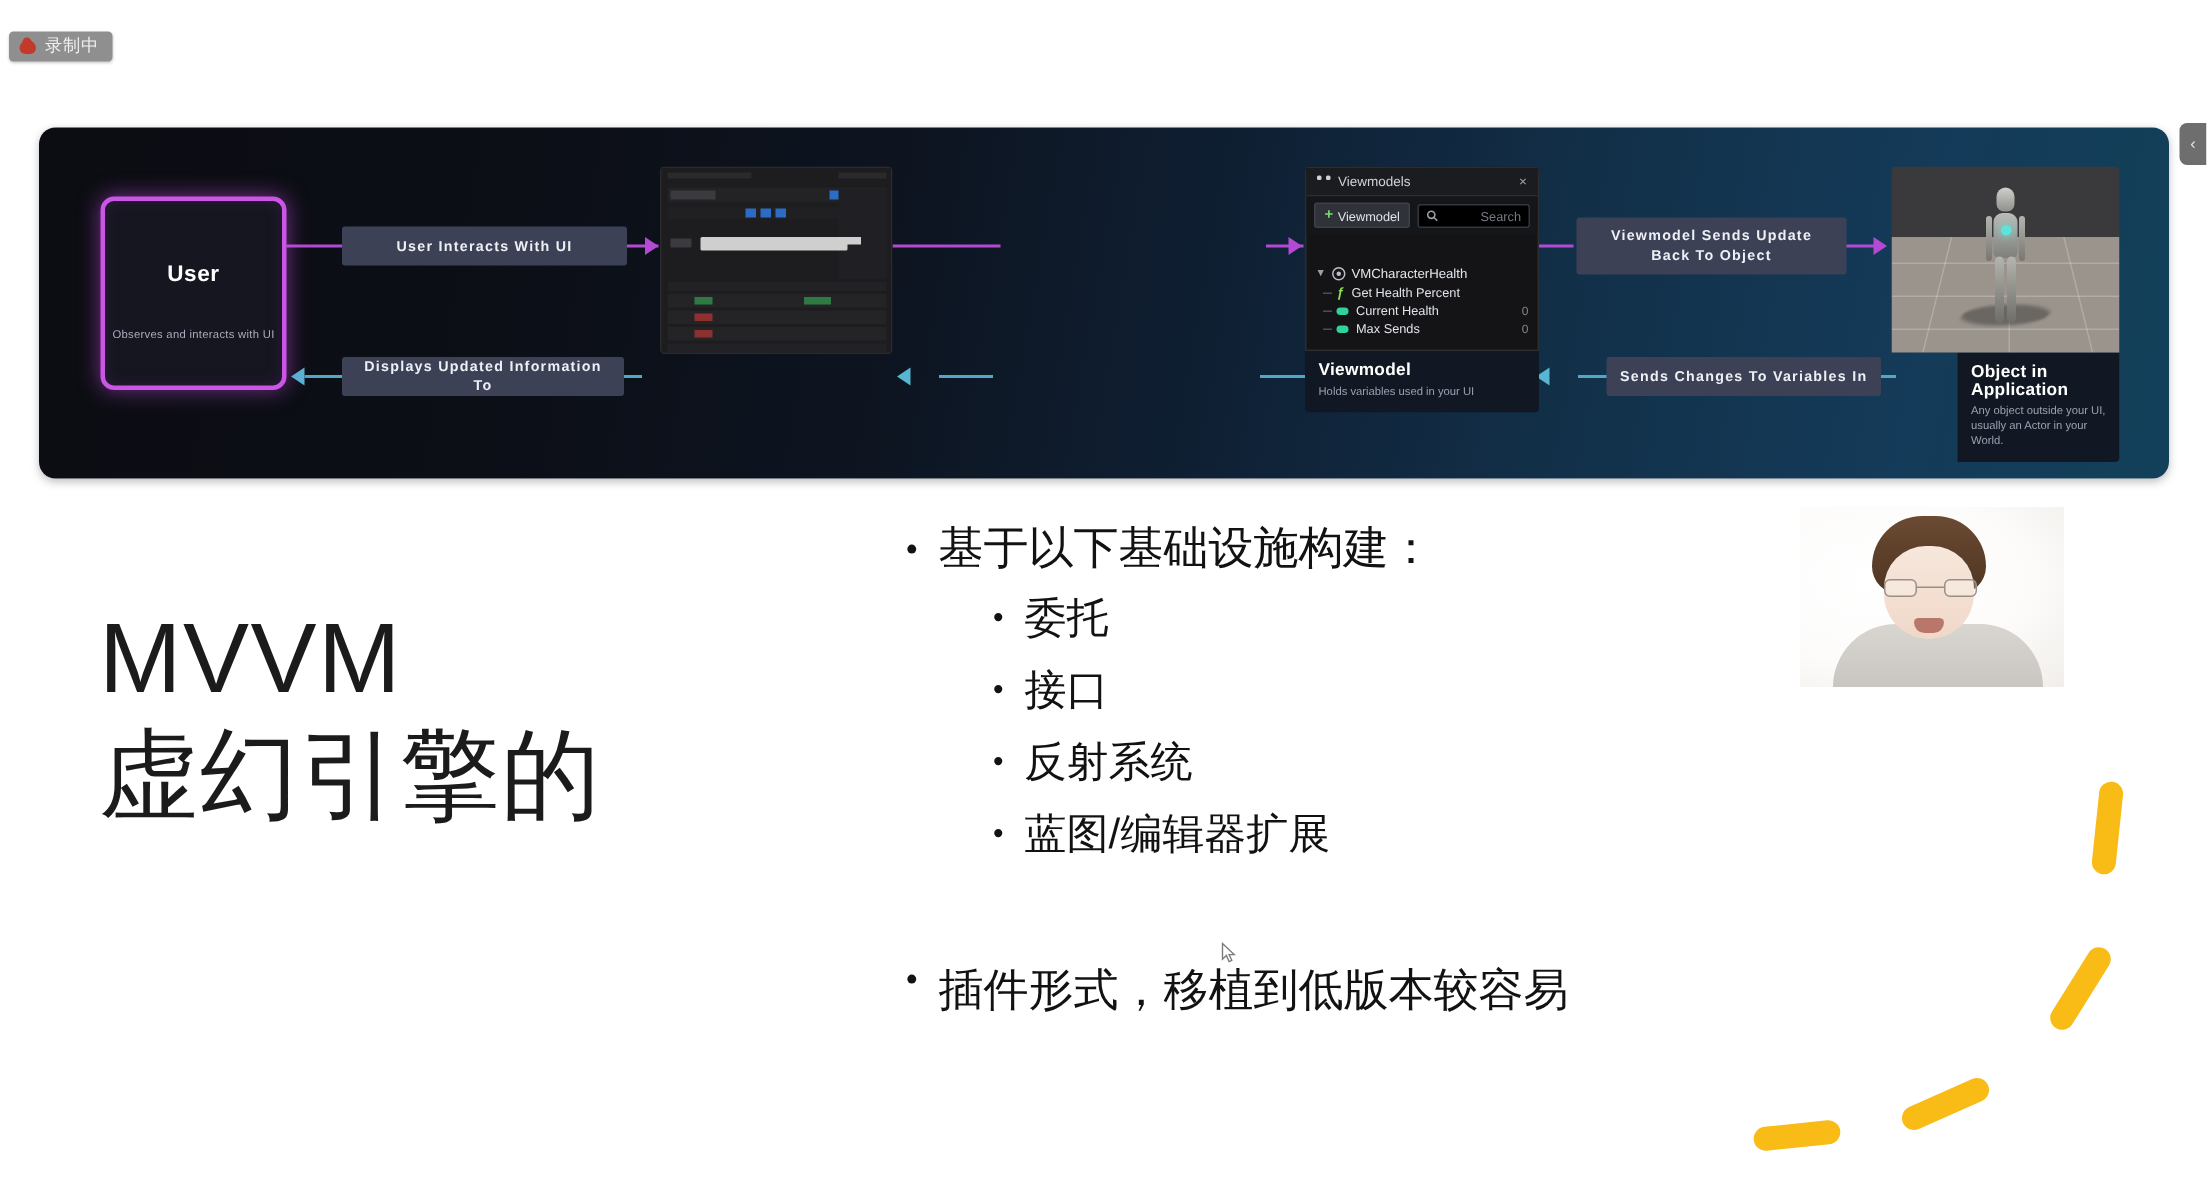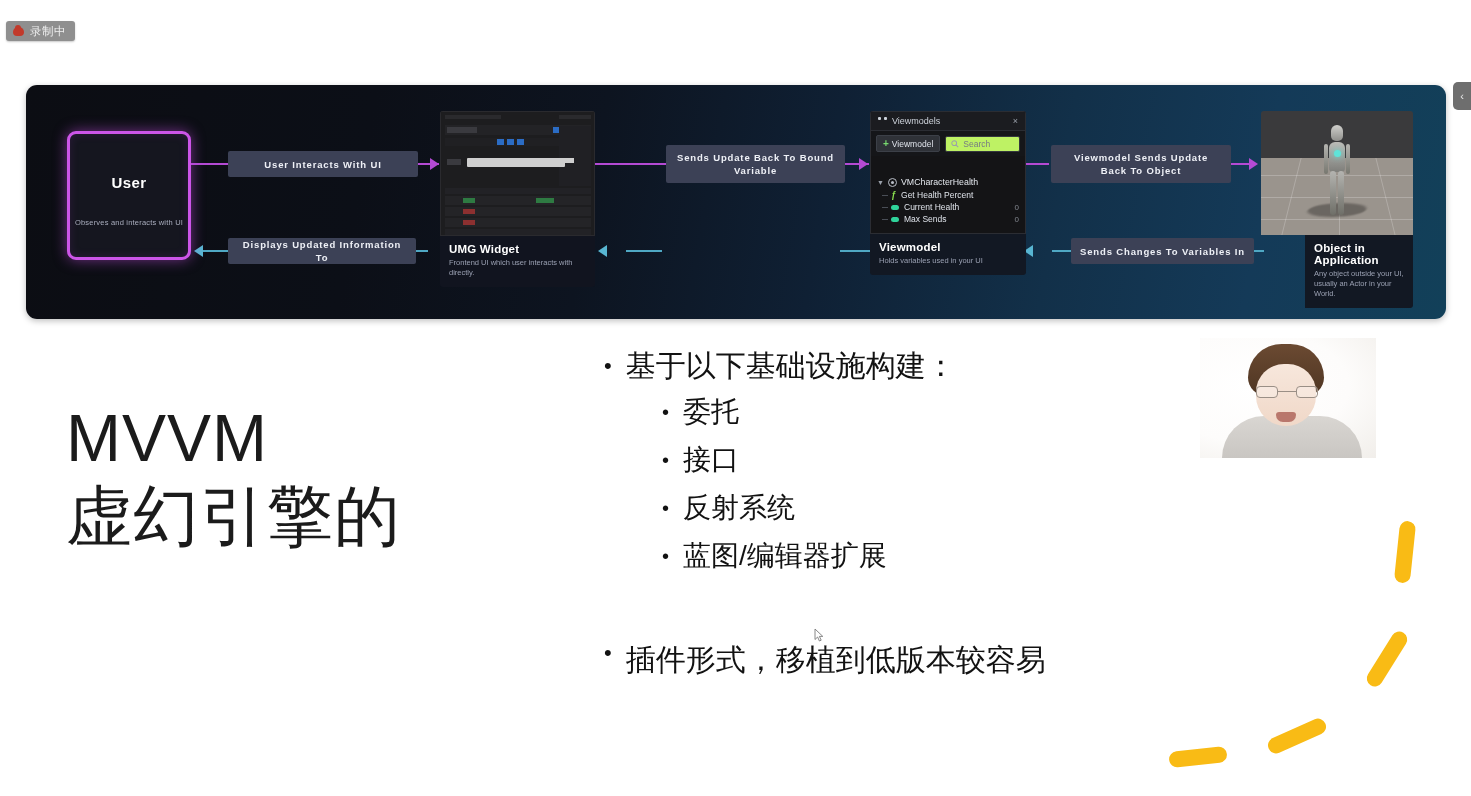--- a/index.html
+++ b/index.html
@@ -130,22 +130,22 @@
     background: #151619;
   }
   .vm .btn-add {
     display: flex; align-items: center; gap: 3px;
     background: #2f3238; border: 1px solid #3c4048; border-radius: 2px;
     padding: 2px 6px; color: #dfe3ea; font-size: 8.5px;
   }
   .vm .btn-add .plus { color: #78d96f; font-weight: bold; font-size: 10px; }
   .vm .search {
     flex: 1; display: flex; align-items: center; gap: 4px;
-    background: #bef264; border: 1px solid #34373d; border-radius: 2px;
-    padding: 2px 5px; color: #767b84; font-size: 8.5px;
+    background: #000000; border: 1px solid #34373d; border-radius: 2px;
+    padding: 2px 5px; color: #767b84; font-size: 8.5px; justify-content: space-between;
   }
   .vm .tree { padding: 4px 0 8px; margin-top: 15px; }
   .vm .tnode {
     display: flex; align-items: center; gap: 4px;
     padding: 2px 6px; color: #e2e6ec; font-size: 8.8px;
   }
   .vm .tnode .caret { color: #9aa0aa; font-size: 7px; }
   .vm .tchild {
     display: flex; align-items: center; gap: 5px;
     padding: 1px 6px 1px 20px; color: #dfe3ea; font-size: 8.5px;
@@ -346,21 +346,20 @@
       <div class="conn cyan" style="left:600px; top:165px; width:36px;"></div>
       <div class="arrow-head left cyan" style="left:572px; top:160px;"></div>
       <div class="conn cyan" style="left:814px; top:165px; width:30px;"></div>
 
       <div class="conn cyan" style="left:1026px; top:165px; width:20px;"></div>
       <div class="arrow-head left cyan" style="left:998px; top:160px;"></div>
       <div class="conn cyan" style="left:1210px; top:165px; width:28px;"></div>
 
       <div class="edge-label" style="left:202px; top:66px; width:190px; height:26px;">User Interacts With UI</div>
 
-      <div class="edge-label" style="left:640px; top:60px; width:179px; height:38px;">Sends Update Back To Bound Variable</div>
 
       <div class="edge-label" style="left:202px; top:153px; width:188px; height:26px;">Displays Updated Information To</div>
 
       <div class="edge-label" style="left:1025px; top:60px; width:180px; height:38px;">Viewmodel Sends Update Back To Object</div>
 
 
       <div class="edge-label" style="left:1045px; top:153px; width:183px; height:26px;">Sends Changes To Variables In</div>
 
       <div class="user-node">
         <div class="n-title">User</div>
@@ -384,24 +383,20 @@
           <div class="bar" style="left:6px; top:47px; width:14px; height:6px; background:#3a3a3f;"></div>
           <div class="bar" style="left:4px; top:76px; width:146px; height:6px; background:#222226;"></div>
           <div class="row" style="left:4px; top:84px; width:146px; height:9px;"></div>
           <div class="bar grn" style="left:22px; top:86px; width:12px; height:5px;"></div>
           <div class="bar grn" style="left:95px; top:86px; width:18px; height:5px;"></div>
           <div class="row" style="left:4px; top:95px; width:146px; height:9px;"></div>
           <div class="bar red" style="left:22px; top:97px; width:12px; height:5px;"></div>
           <div class="row" style="left:4px; top:106px; width:146px; height:9px;"></div>
           <div class="bar red" style="left:22px; top:108px; width:12px; height:5px;"></div>
           <div class="bar" style="left:4px; top:117px; width:146px; height:6px; background:#222226;"></div>
-        </div>
-        <div class="cap">
-          <div class="cap-title">UMG Widget</div>
-          <div class="cap-sub">Frontend UI which user interacts with directly.</div>
         </div>
       </div>
 
       <div class="card vm">
         <div class="panel">
           <div class="tabbar">
             <span class="ticon"></span>
             <span class="ttl">Viewmodels</span>
             <span class="x">×</span>
           </div>

